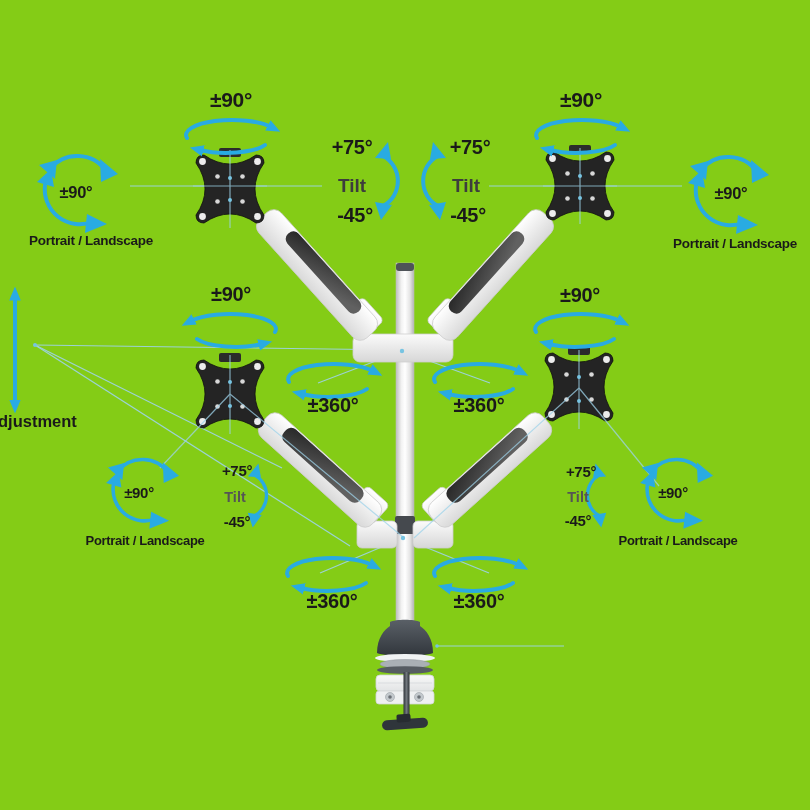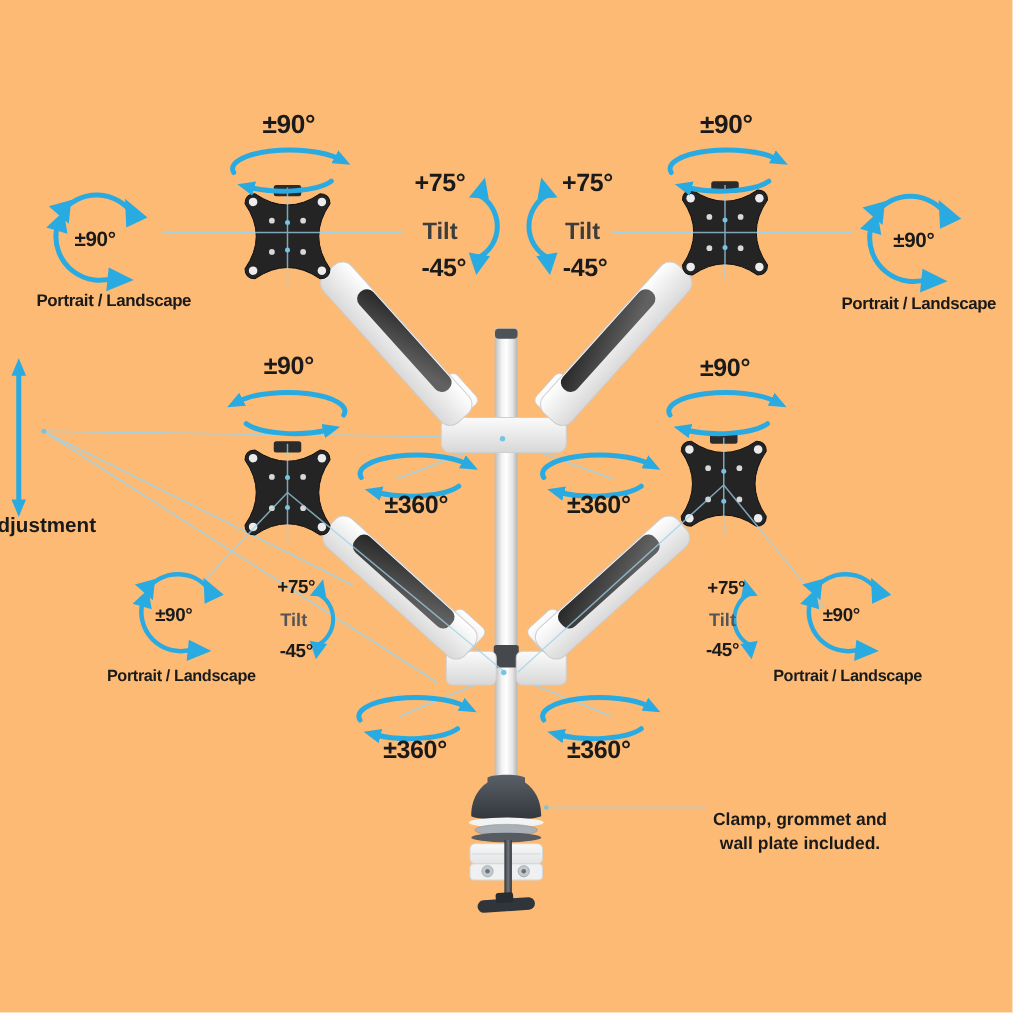--- a/index.html
+++ b/index.html
@@ -1,17 +1,17 @@
 <!DOCTYPE html>
 <html><head>
 <meta charset="utf-8">
 <style>
   html,body{margin:0;padding:0;background:#fff;}
   .stage{
-    position:relative;width:810px;height:810px;background:#fdba74;
+    position:relative;width:810px;height:810px;background:#84cc16;
     font-family:"Liberation Sans",sans-serif;overflow:hidden;
   }
   .stage svg.diagram{position:absolute;left:0;top:0;}
   .lbl{
     position:absolute;transform:translate(-50%,-50%);
     font-weight:700;color:#1a1a1a;white-space:nowrap;letter-spacing:-0.3px;
   }
   .lbl.word{font-weight:700;color:#3d3d3d;letter-spacing:0;}
   .lbl.word.small{color:#555;}
   .lbl-left{
@@ -264,18 +264,14 @@
 <div class="lbl word small" style="left:578px;top:497px;font-size:14.5px">Tilt</div>
 <div class="lbl" style="left:578px;top:520px;font-size:15px">-45°</div>
 
 <div class="lbl" style="left:139px;top:492px;font-size:15px">±90°</div>
 <div class="lbl" style="left:145px;top:540px;font-size:13px">Portrait / Landscape</div>
 <div class="lbl" style="left:673px;top:492px;font-size:15px">±90°</div>
 <div class="lbl" style="left:678px;top:540px;font-size:13px">Portrait / Landscape</div>
 
 <div class="lbl-left" style="left:-2px;top:421px;font-size:16.5px">djustment</div>
 
-<div class="clamp-note">
-  <div>Clamp, grommet and</div>
-  <div>wall plate included.</div>
+
 </div>
 
-</div>
-
 </body></html>

